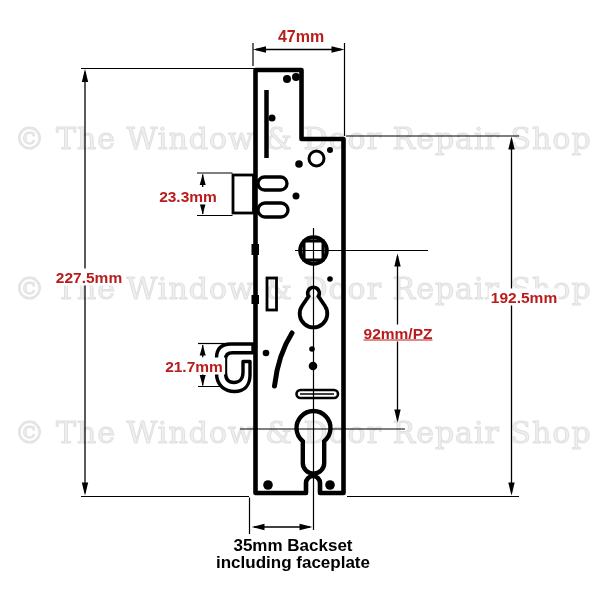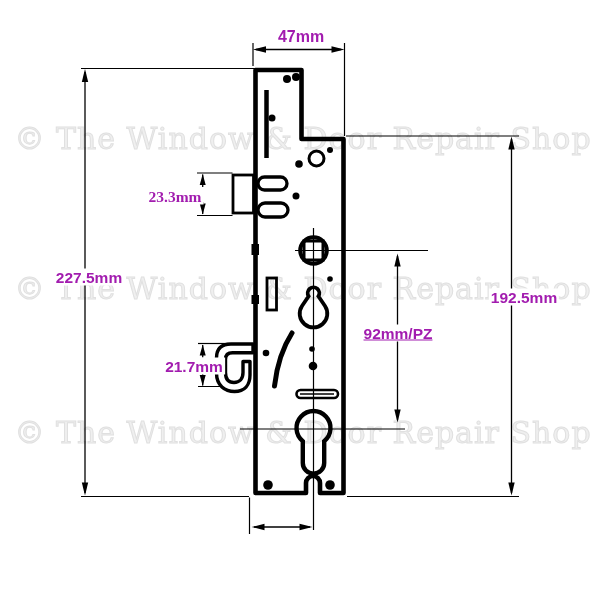--- a/index.html
+++ b/index.html
@@ -10,21 +10,21 @@
   .wm{
     position:absolute;left:303px;transform:translate(-50%,-50%);
     font-family:"DejaVu Serif",serif;
     font-size:30px;letter-spacing:1px;white-space:nowrap;
     color:#efefef;-webkit-text-stroke:1px #e0e0e0;
     z-index:1;user-select:none;
   }
   svg.drawing{position:absolute;left:0;top:0;z-index:2;}
   .dim-label{
     position:absolute;transform:translate(-50%,-50%);
-    background:#fff;color:#a21caf;font-weight:bold;font-size:16px;
+    background:#fff;color:#b91c1c;font-weight:bold;font-size:16px;
     line-height:17px;white-space:nowrap;z-index:3;padding:0 2px;
   }
   .dim-label.small{font-size:15.5px;}
   .backset-label{
     position:absolute;transform:translate(-50%,0);
     color:#000;font-weight:bold;font-size:17px;line-height:17px;
     text-align:center;white-space:nowrap;z-index:3;
   }
 </style>
 </head>
@@ -166,19 +166,23 @@
 
     <path d="M 253,344 L 231,344 C 220.5,344 216.5,350 216.5,358 L 216.5,373
              C 216.5,385.5 225,391.5 234.5,391.5 C 244.5,391.5 250,385 250,375
              L 250,361.5 L 243,361.5 L 243,372.5 C 243,379 239.5,382.5 234,382.5
              C 228,382.5 225.5,378.5 225.5,372.5 L 225.5,359.5
              C 225.5,355 228,352.8 232.5,352.8 L 253,352.8 Z" fill="#fff" stroke="#000" stroke-width="3.4" stroke-linejoin="round"></path>
   </svg>
 
   <div class="dim-label" style="left:301px;top:36px;">47mm</div>
   <div class="dim-label small" style="left:89px;top:277px;">227.5mm</div>
-  <div class="dim-label small" style="left:175px;top:196px;font-family:Liberation Serif, serif;">23.3mm</div>
+  <div class="dim-label small" style="left:188px;top:196px;">23.3mm</div>
   <div class="dim-label small" style="left:194px;top:366px;">21.7mm</div>
   <div class="dim-label small" style="left:398px;top:333px;text-decoration:underline;">92mm/PZ</div>
   <div class="dim-label small" style="left:524px;top:297px;">192.5mm</div>
 
+  <div class="backset-label" style="left:293px;top:537px;">
+    <div>35mm Backset</div>
+    <div>including faceplate</div>
+  </div>
 
 </div>
 
 </body></html>

